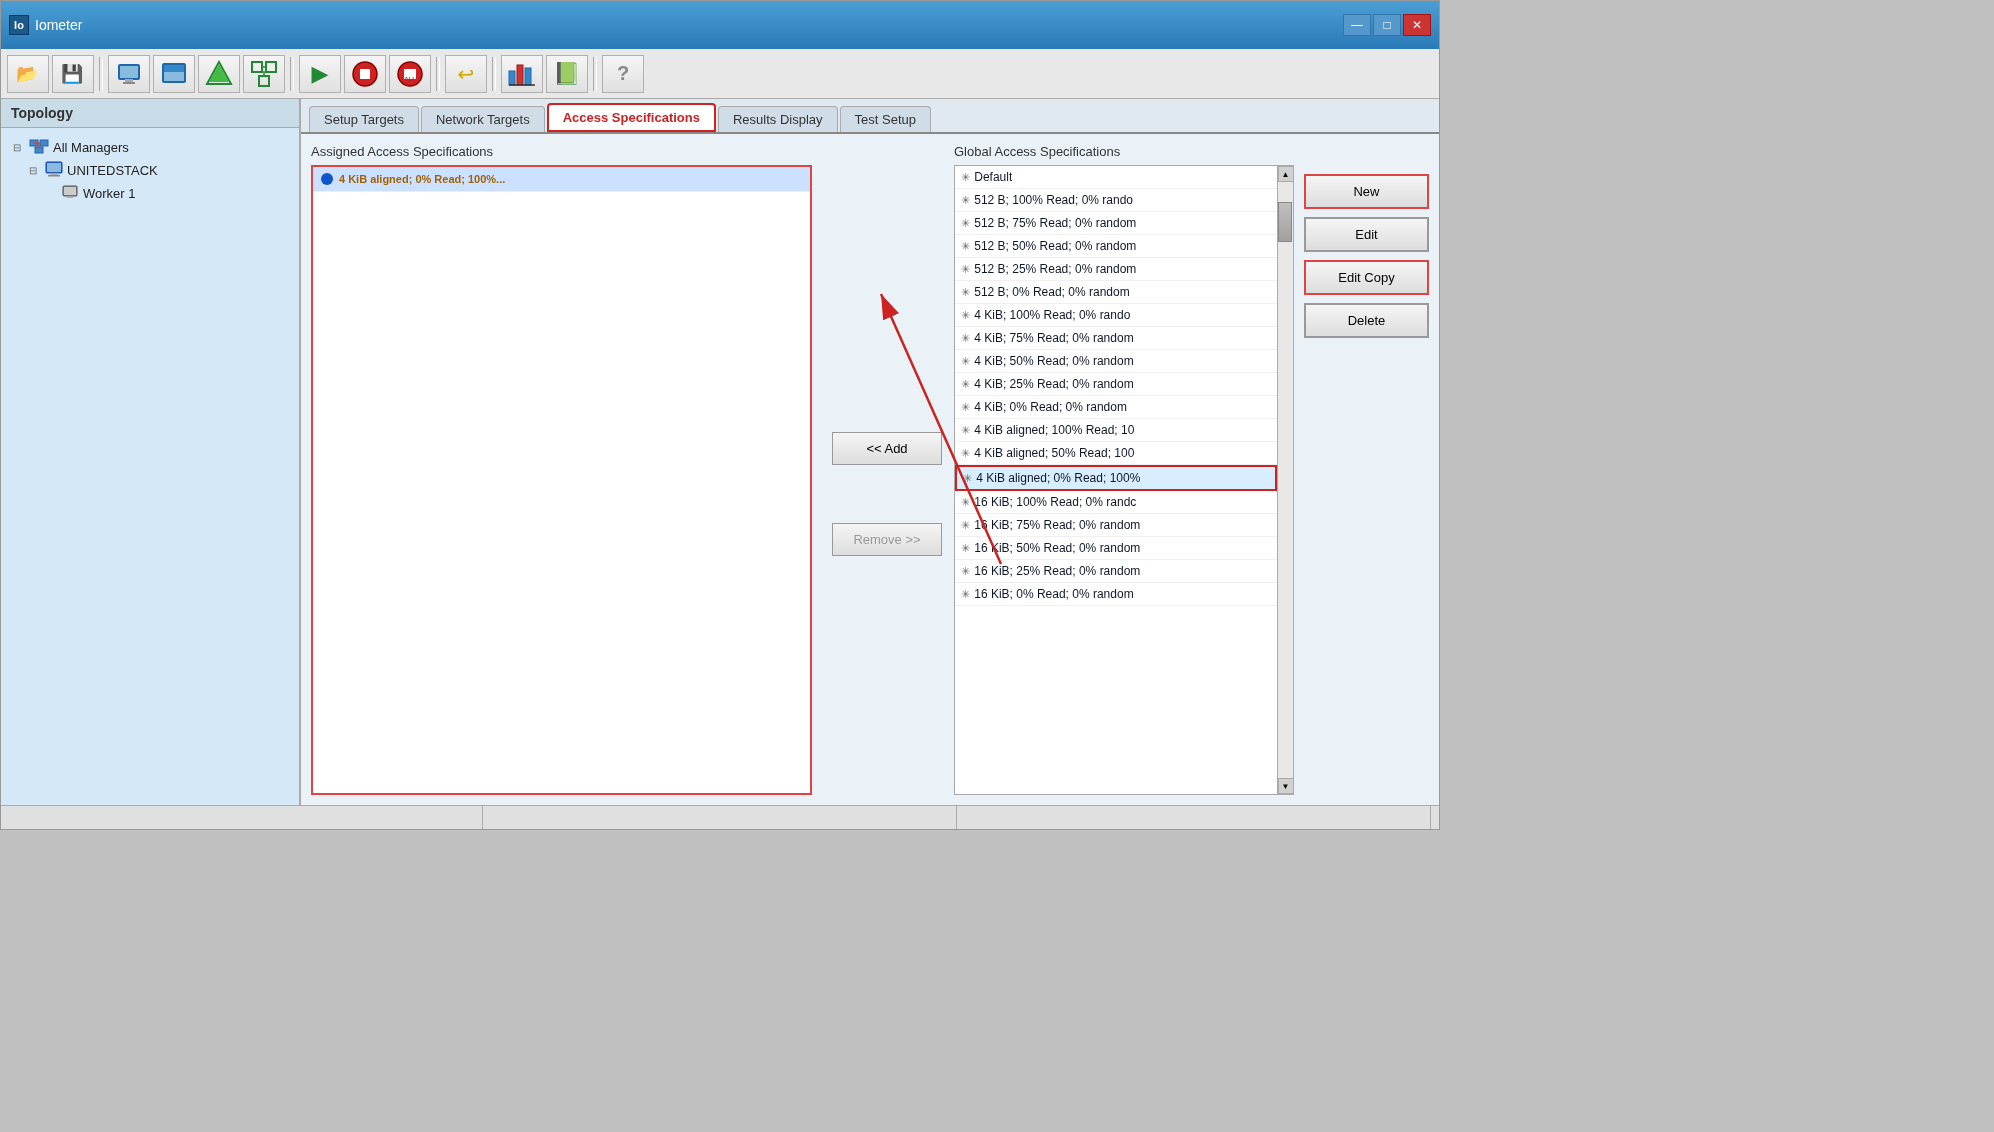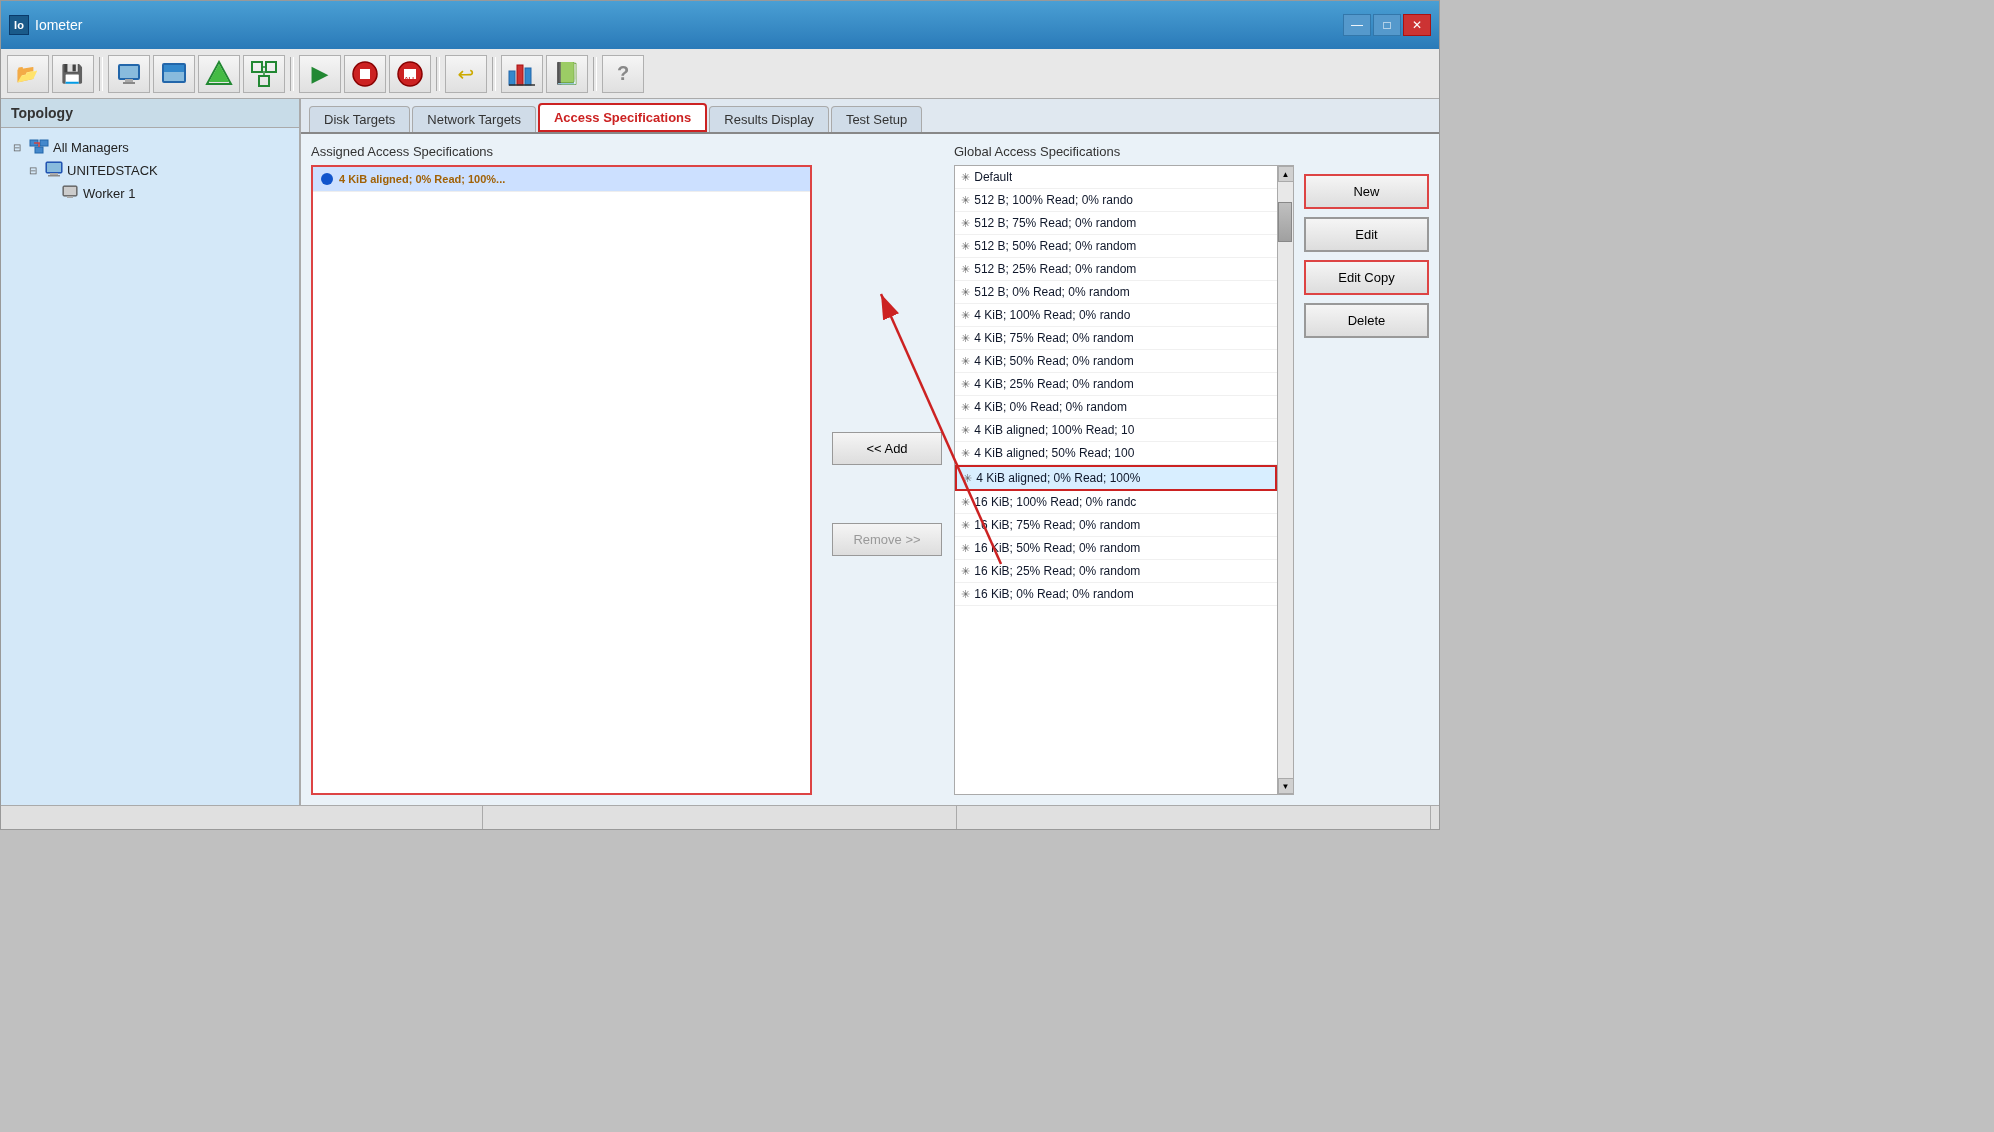--- a/index.html
+++ b/index.html
@@ -495,21 +495,21 @@
               <span class="tree-label">Worker 1</span>
             </div>
           </div>
         </div>
       </div>
     </div>
 
     <div class="content-area">
 
       <div class="tabs-bar">
-        <div class="tab">Disk Targets</div>
+        <div class="tab">Setup Targets</div>
         <div class="tab">Network Targets</div>
         <div class="tab active" style="border: 2px solid #cc2222; background: #fff; font-weight:600; color:#cc2222;">Access Specifications</div>
         <div class="tab">Results Display</div>
         <div class="tab">Test Setup</div>
       </div>
 
       <div class="tab-content-wrapper">
         <div class="tab-content">
 
           <div class="assigned-panel">

